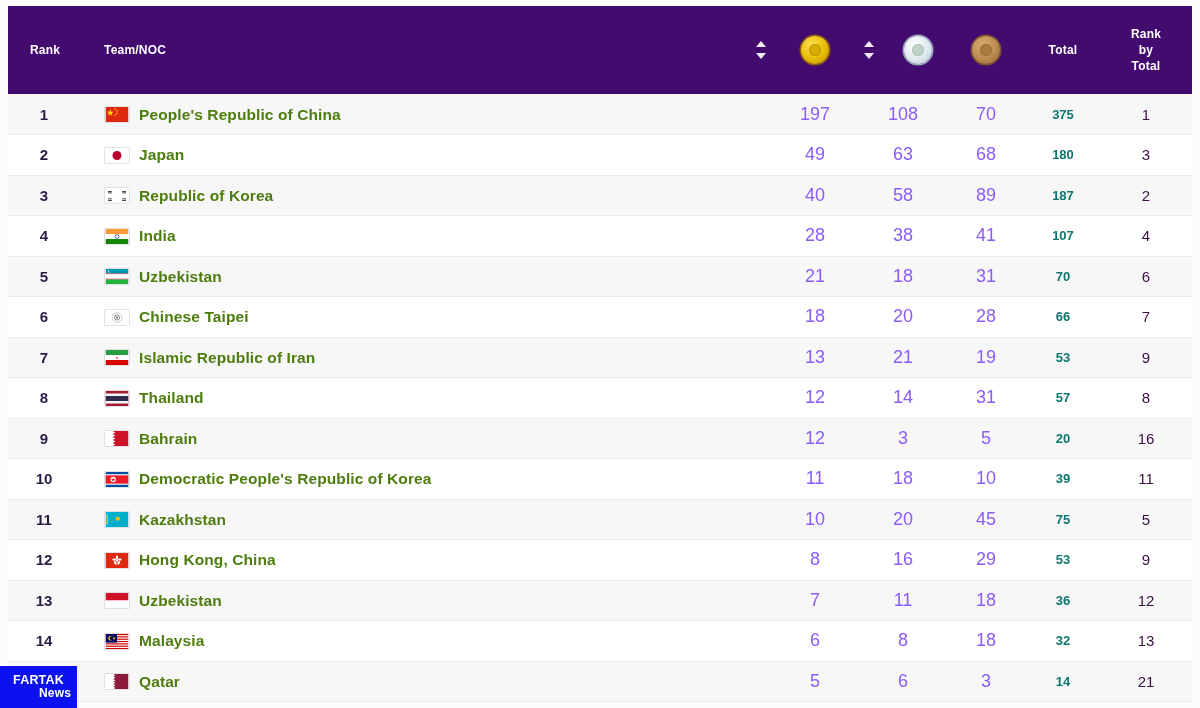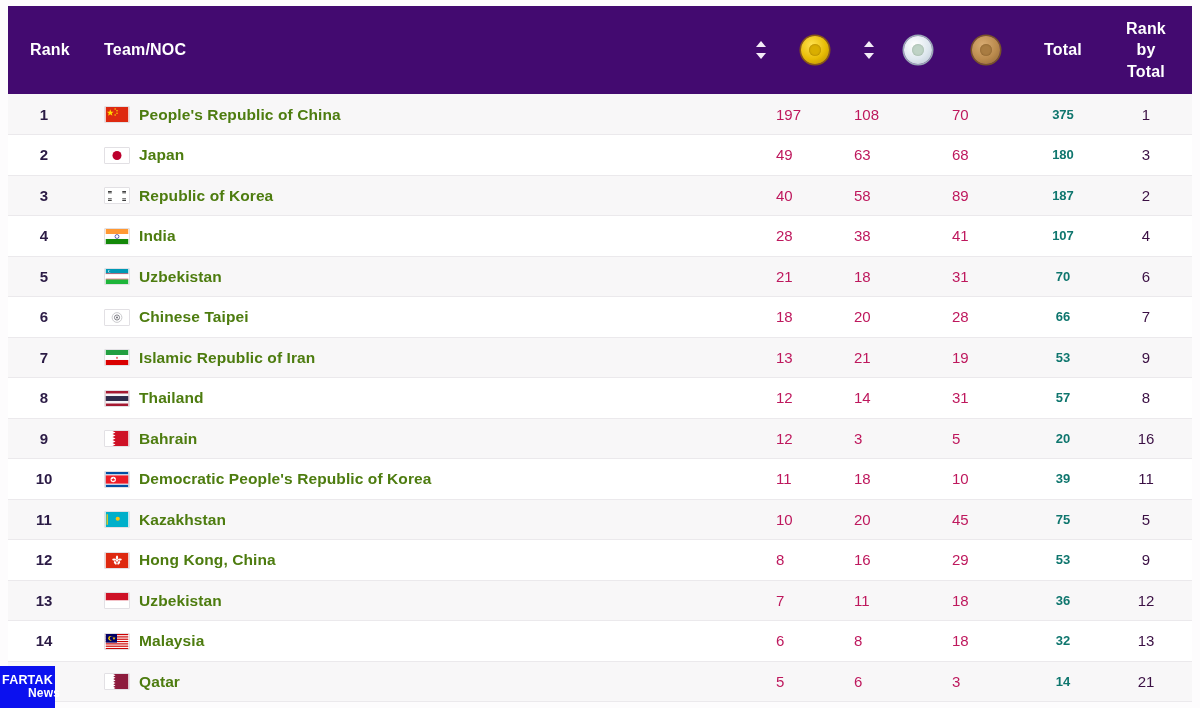--- a/index.html
+++ b/index.html
@@ -29,21 +29,21 @@
   }
 
   
   thead tr {
     background: #430a70;
     height: 88px;
   }
   thead th {
     background: #430a70;
     color: #ffffff;
-    font-size: 16px;
+    font-size: 12px;
     font-weight: bold;
     letter-spacing: .2px;
     vertical-align: middle;
     padding: 0;
   }
   .th-rank      { text-align: left;  padding-left: 22px; }
   .th-team      { text-align: left;  padding-left: 18px; }
   .th-sortcell  { text-align: center; }
   .th-medal     { text-align: center; }
   .th-total     { text-align: center; }
@@ -136,44 +136,44 @@
   .team-name {
     display: inline-block;
     vertical-align: middle;
     color: #4d7c0f;
     font-weight: bold;
     font-size: 15.5px;
     letter-spacing: .1px;
   }
 
   .cell-num {
-    text-align: left;
-    color: #be185d;
+    text-align: center;
+    color: #8b5cf6;
     font-weight: normal;
-    font-size: 15px;
+    font-size: 18px;
   }
   .cell-total {
     text-align: center;
     color: #0f766e;
     font-weight: bold;
     font-size: 13px;
   }
   .cell-rbt {
     text-align: center;
     color: #3b1044;
     font-size: 15px;
     padding-right: 6px;
   }
 
   
   .watermark {
     position: absolute;
     left: 0;
     top: 666px;
-    width: 55px;
+    width: 77px;
     height: 42px;
     background: #0b11ef;
     color: #ffffff;
     font-size: 12.5px;
     font-weight: bold;
     line-height: 1.05;
     text-align: center;
     display: flex;
     flex-direction: column;
     align-items: center;

